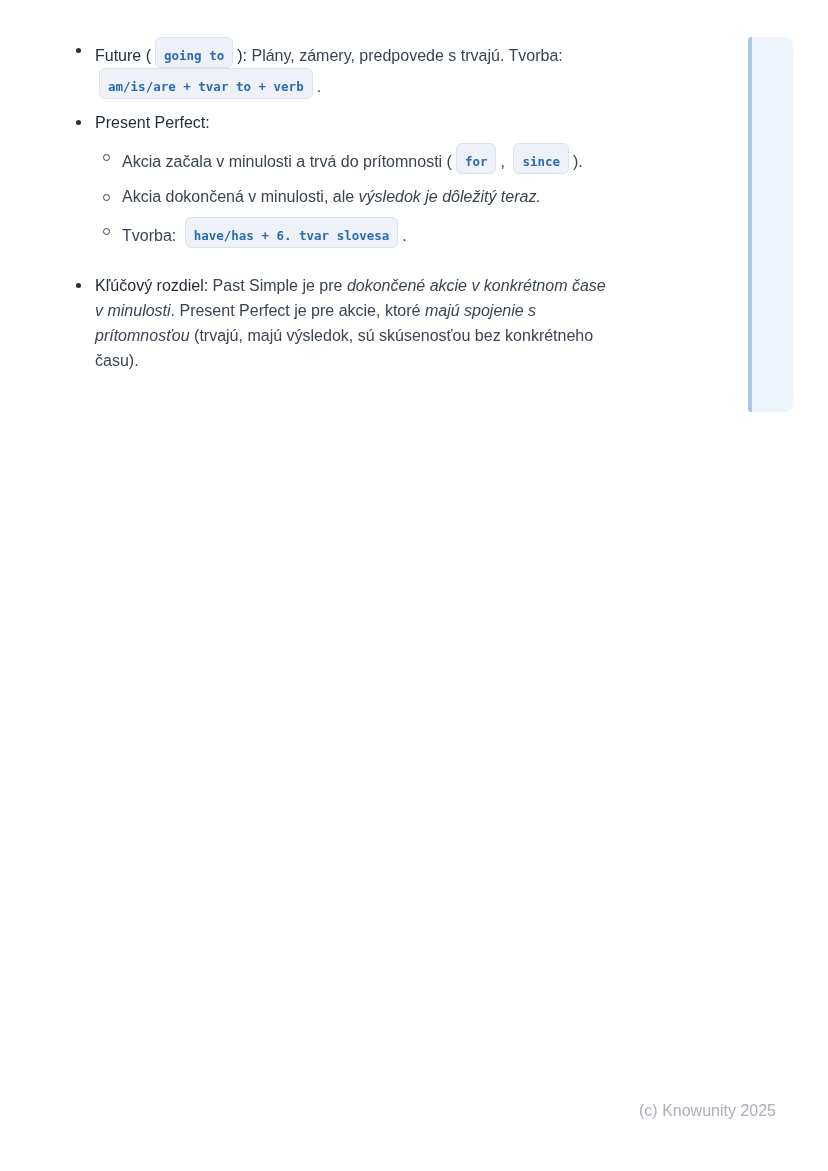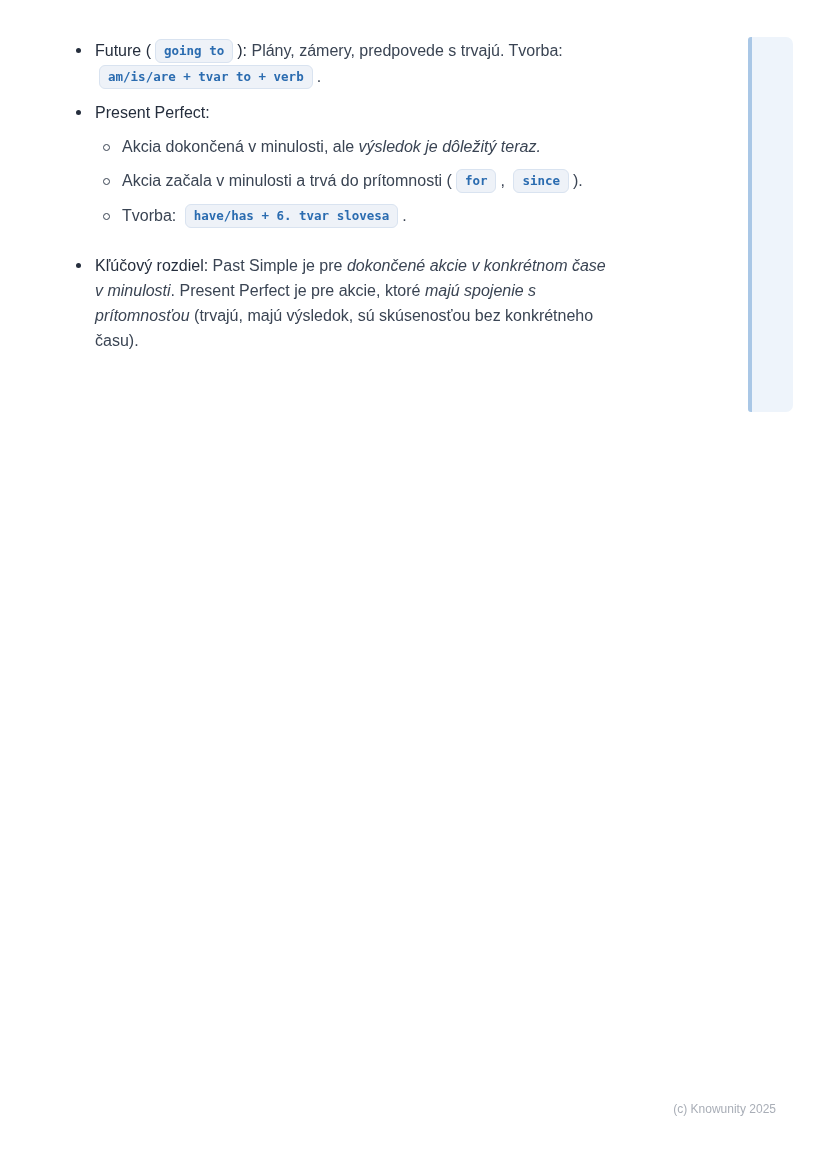--- a/index.html
+++ b/index.html
@@ -32,32 +32,32 @@
   .sub-list .li:last-child{margin-bottom:0;}
   .li-key{margin-top:24px;}
   .seg-plain{}
   .seg-bold{font-weight:normal;color:var(--bold-text);}
   .seg-italic{font-style:italic;}
   .seg-code{
     font-family:"DejaVu Sans Mono","Liberation Mono",monospace;
     font-weight:bold;font-size:12.5px;line-height:16px;
     color:var(--code-text);background:var(--code-bg);
     border:1px solid var(--code-border);border-radius:6px;
-    padding:3px 8px 3px;margin:0 4px;display:inline-block;
+    padding:10px 8px 3px;margin:0 4px;display:inline-block;
     position:relative;top:-1px;white-space:nowrap;text-align:center;
   }
   .side-panel{
     position:absolute;left:748px;top:37px;width:41px;height:375px;
     background:var(--panel-bg);
     border-left:4px solid var(--panel-border);
     border-radius:3px 7px 7px 3px;
   }
   .footer{
     position:absolute;top:1102px;right:52px;
-    font-size:12px;color:var(--footer-text);
+    font-size:16px;color:var(--footer-text);
   }
 </style>
 </head>
 <body>
 
 <div class="page">
 
   <div class="content">
 
     <div class="li">
@@ -71,27 +71,27 @@
       <span class="marker">
           <span class="dot"></span>
         </span>
       <div class="txt">
         <div><span class="seg-bold">Present Perfect:</span></div>
         <div class="sub-list">
           <div class="li">
             <span class="marker">
                 <span class="circle"></span>
               </span>
-            <div class="txt"><span class="seg-plain">Akcia dokončená v minulosti, ale </span><span class="seg-italic">výsledok je dôležitý teraz.</span></div>
+            <div class="txt"><span class="seg-plain">Akcia začala v minulosti a trvá do prítomnosti (</span><span class="seg-code">for</span><span class="seg-plain">, </span><span class="seg-code">since</span><span class="seg-plain">).</span></div>
           </div>
           <div class="li">
             <span class="marker">
                 <span class="circle"></span>
               </span>
-            <div class="txt"><span class="seg-plain">Akcia začala v minulosti a trvá do prítomnosti (</span><span class="seg-code">for</span><span class="seg-plain">, </span><span class="seg-code">since</span><span class="seg-plain">).</span></div>
+            <div class="txt"><span class="seg-plain">Akcia dokončená v minulosti, ale </span><span class="seg-italic">výsledok je dôležitý teraz.</span></div>
           </div>
           <div class="li">
             <span class="marker">
                 <span class="circle"></span>
               </span>
             <div class="txt"><span class="seg-plain">Tvorba: </span><span class="seg-code">have/has + 6. tvar slovesa</span><span class="seg-plain">.</span></div>
           </div>
         </div>
       </div>
     </div>

